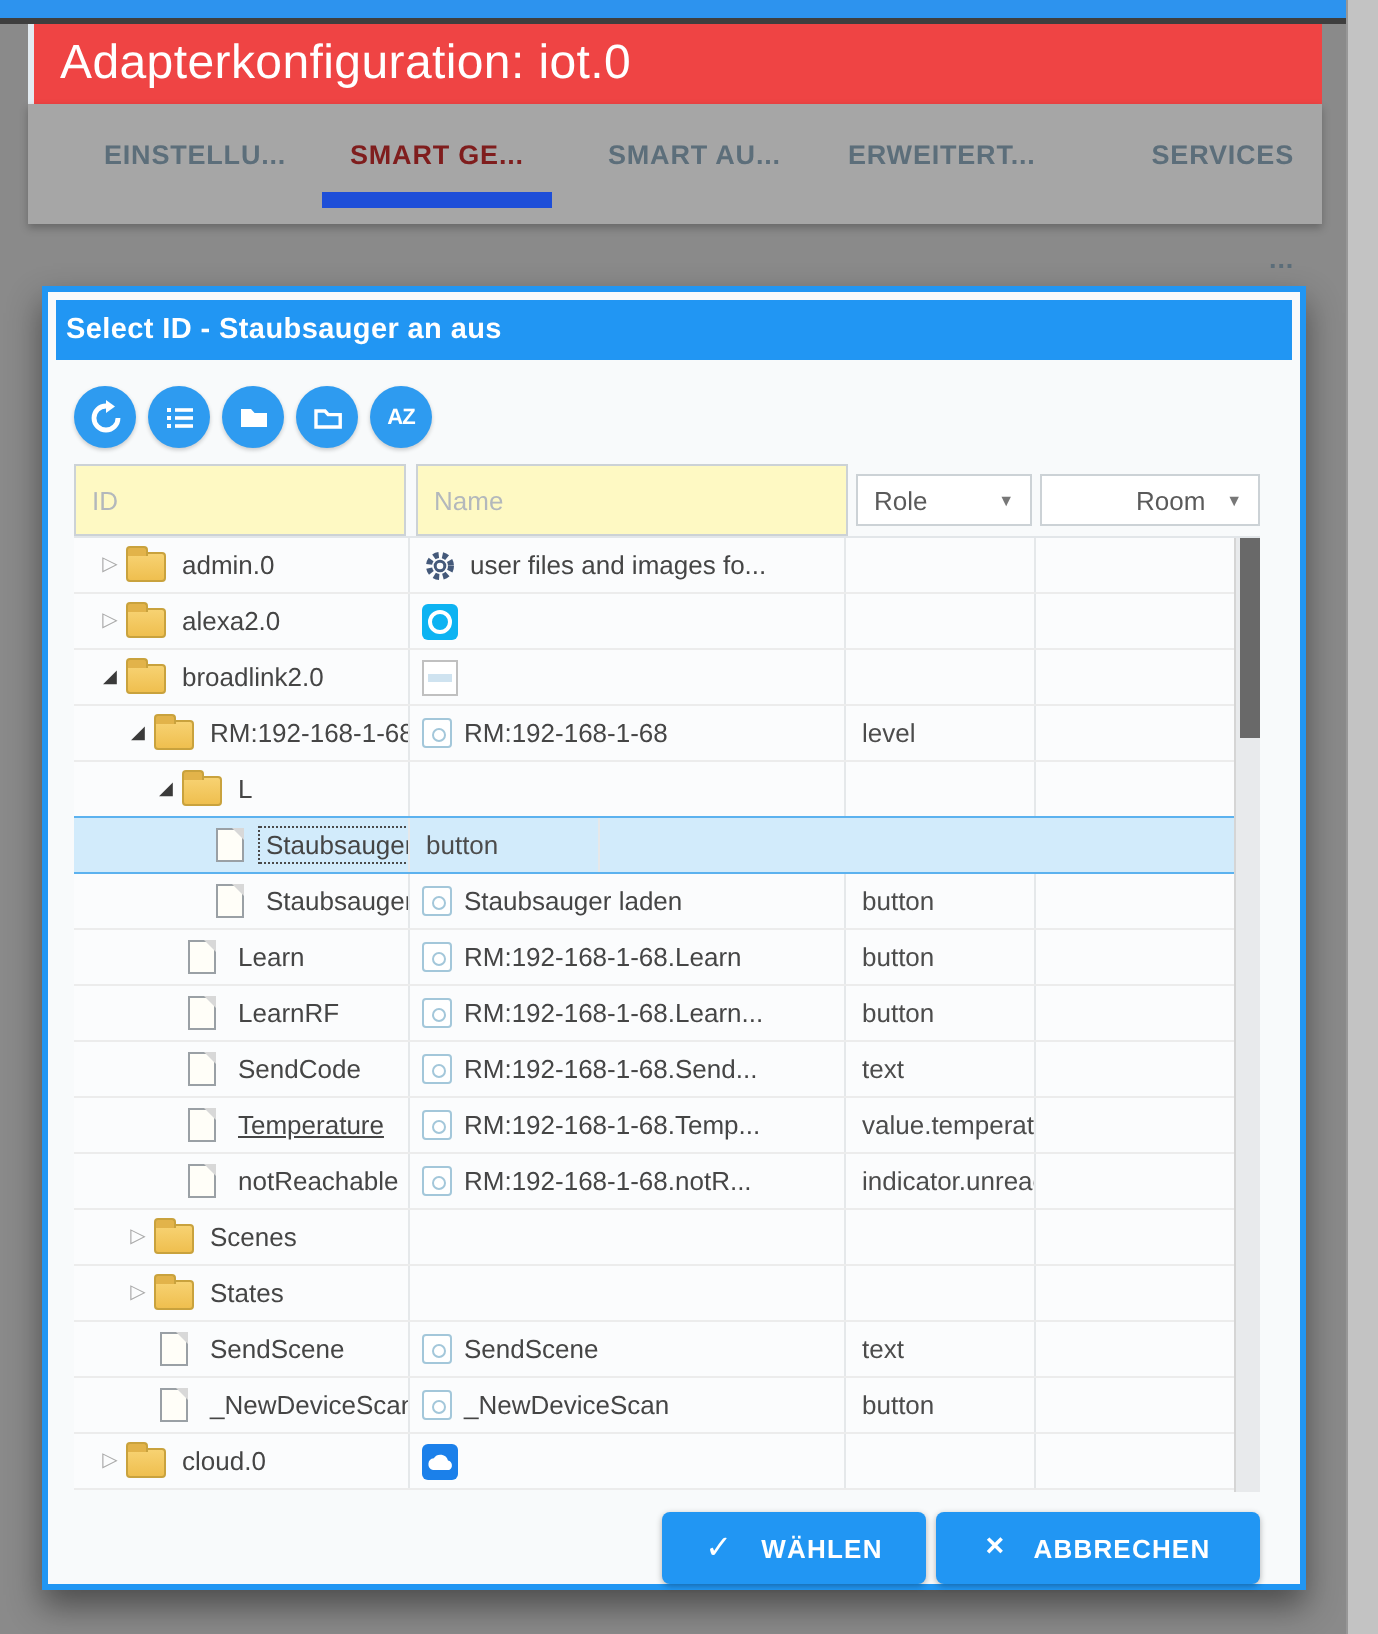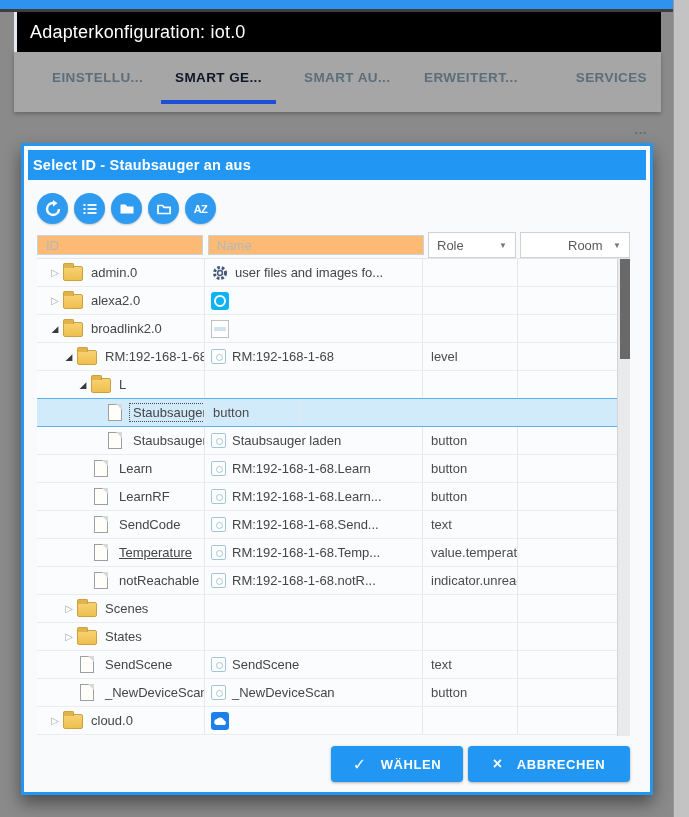--- a/index.html
+++ b/index.html
@@ -7,36 +7,36 @@
   body { font-family:"Liberation Sans","DejaVu Sans",sans-serif; background:#8a8a8a; }
   .screen { position:relative; width:689px; height:817px; background:#8a8a8a; overflow:hidden; }
 
   
   .page-topbar { position:absolute; left:0; top:0; width:689px; height:9px; background:#2d93ee; }
   .page-topline { position:absolute; left:0; top:9px; width:689px; height:3px; background:#3e3e3e; }
   .right-edge { position:absolute; right:0; top:0; width:16px; height:817px; background:#c3c3c3; border-left:1px solid #979797; }
 
   
   .adapter-window { position:absolute; left:14px; top:12px; width:647px; }
-  .adapter-header { height:40px; background:#000000; border-left:3px solid #e3ebf1; color:#fff; font-size:18px; font-weight:500; line-height:40px; padding-left:13px; letter-spacing:.2px; }
+  .adapter-header { height:40px; background:#ef4444; border-left:3px solid #e3ebf1; color:#fff; font-size:24px; font-weight:500; line-height:40px; padding-left:13px; letter-spacing:.2px; }
   .tabbar { position:relative; height:60px; background:#a6a6a6; box-shadow:0 2px 4px rgba(0,0,0,.25); }
   .tab { position:absolute; top:0; height:52px; line-height:52px; padding:0 14px; font-size:13.5px; letter-spacing:.4px; color:#5c6e7a; font-weight:700; cursor:pointer; }
-  .tab.active { color:#0f172a; border-bottom:4px solid #1d4ed8; }
+  .tab.active { color:#7f1d1d; border-bottom:8px solid #1d4ed8; }
 
   
   .dialog { position:absolute; left:21px; top:143px; width:632px; height:652px; background:#f8fafb; border:3px solid #2196f3; padding:4px; box-shadow:0 8px 16px rgba(0,0,0,.45); }
   .dialog-title { height:30px; background:#2196f3; color:#fff; font-size:14.5px; font-weight:700; line-height:30px; padding-left:5px; letter-spacing:.2px; }
 
   .toolbar { display:flex; gap:6px; margin:13px 0 8px 9px; }
   .tool-btn { width:31px; height:31px; border-radius:50%; background:#2e9bf0; display:flex; align-items:center; justify-content:center; cursor:pointer; box-shadow:0 1px 2px rgba(0,0,0,.2); color:#fff; }
   .tool-btn svg { display:block; }
   .tool-az { font-size:11px; font-weight:700; color:#fff; letter-spacing:-.5px; }
 
   .filter-row { display:flex; margin-left:9px; align-items:center; }
-  .filter-input { height:20px; border:1px solid #ccd2d6; background:#fdba74; font-size:13px; padding:8px 8px; color:#444; font-family:inherit; }
+  .filter-input { height:36px; border:1px solid #ccd2d6; background:#fef9c3; font-size:13px; padding:8px 8px; color:#444; font-family:inherit; }
   .filter-input::placeholder { color:#b3b8bc; }
   .f-id { width:166px; margin-right:5px; }
   .f-name { width:216px; margin-right:4px; }
   .filter-select { height:26px; border:1px solid #ccd2d6; background:#fff; font-size:13px; color:#5a5a5a; display:flex; align-items:center; justify-content:space-between; padding:0 8px; cursor:pointer; }
   .f-role { width:88px; margin-right:4px; }
   .f-room { width:110px;padding-left:47px; }
   .dd-arrow { font-size:8px; color:#777; }
 
   .table-wrap { position:relative; margin-left:9px; width:593px; height:477px; background:#fbfcfd; border-top:1px solid #e2e6e9; }
   .tbody { position:absolute; left:0; top:0; width:580px; }

